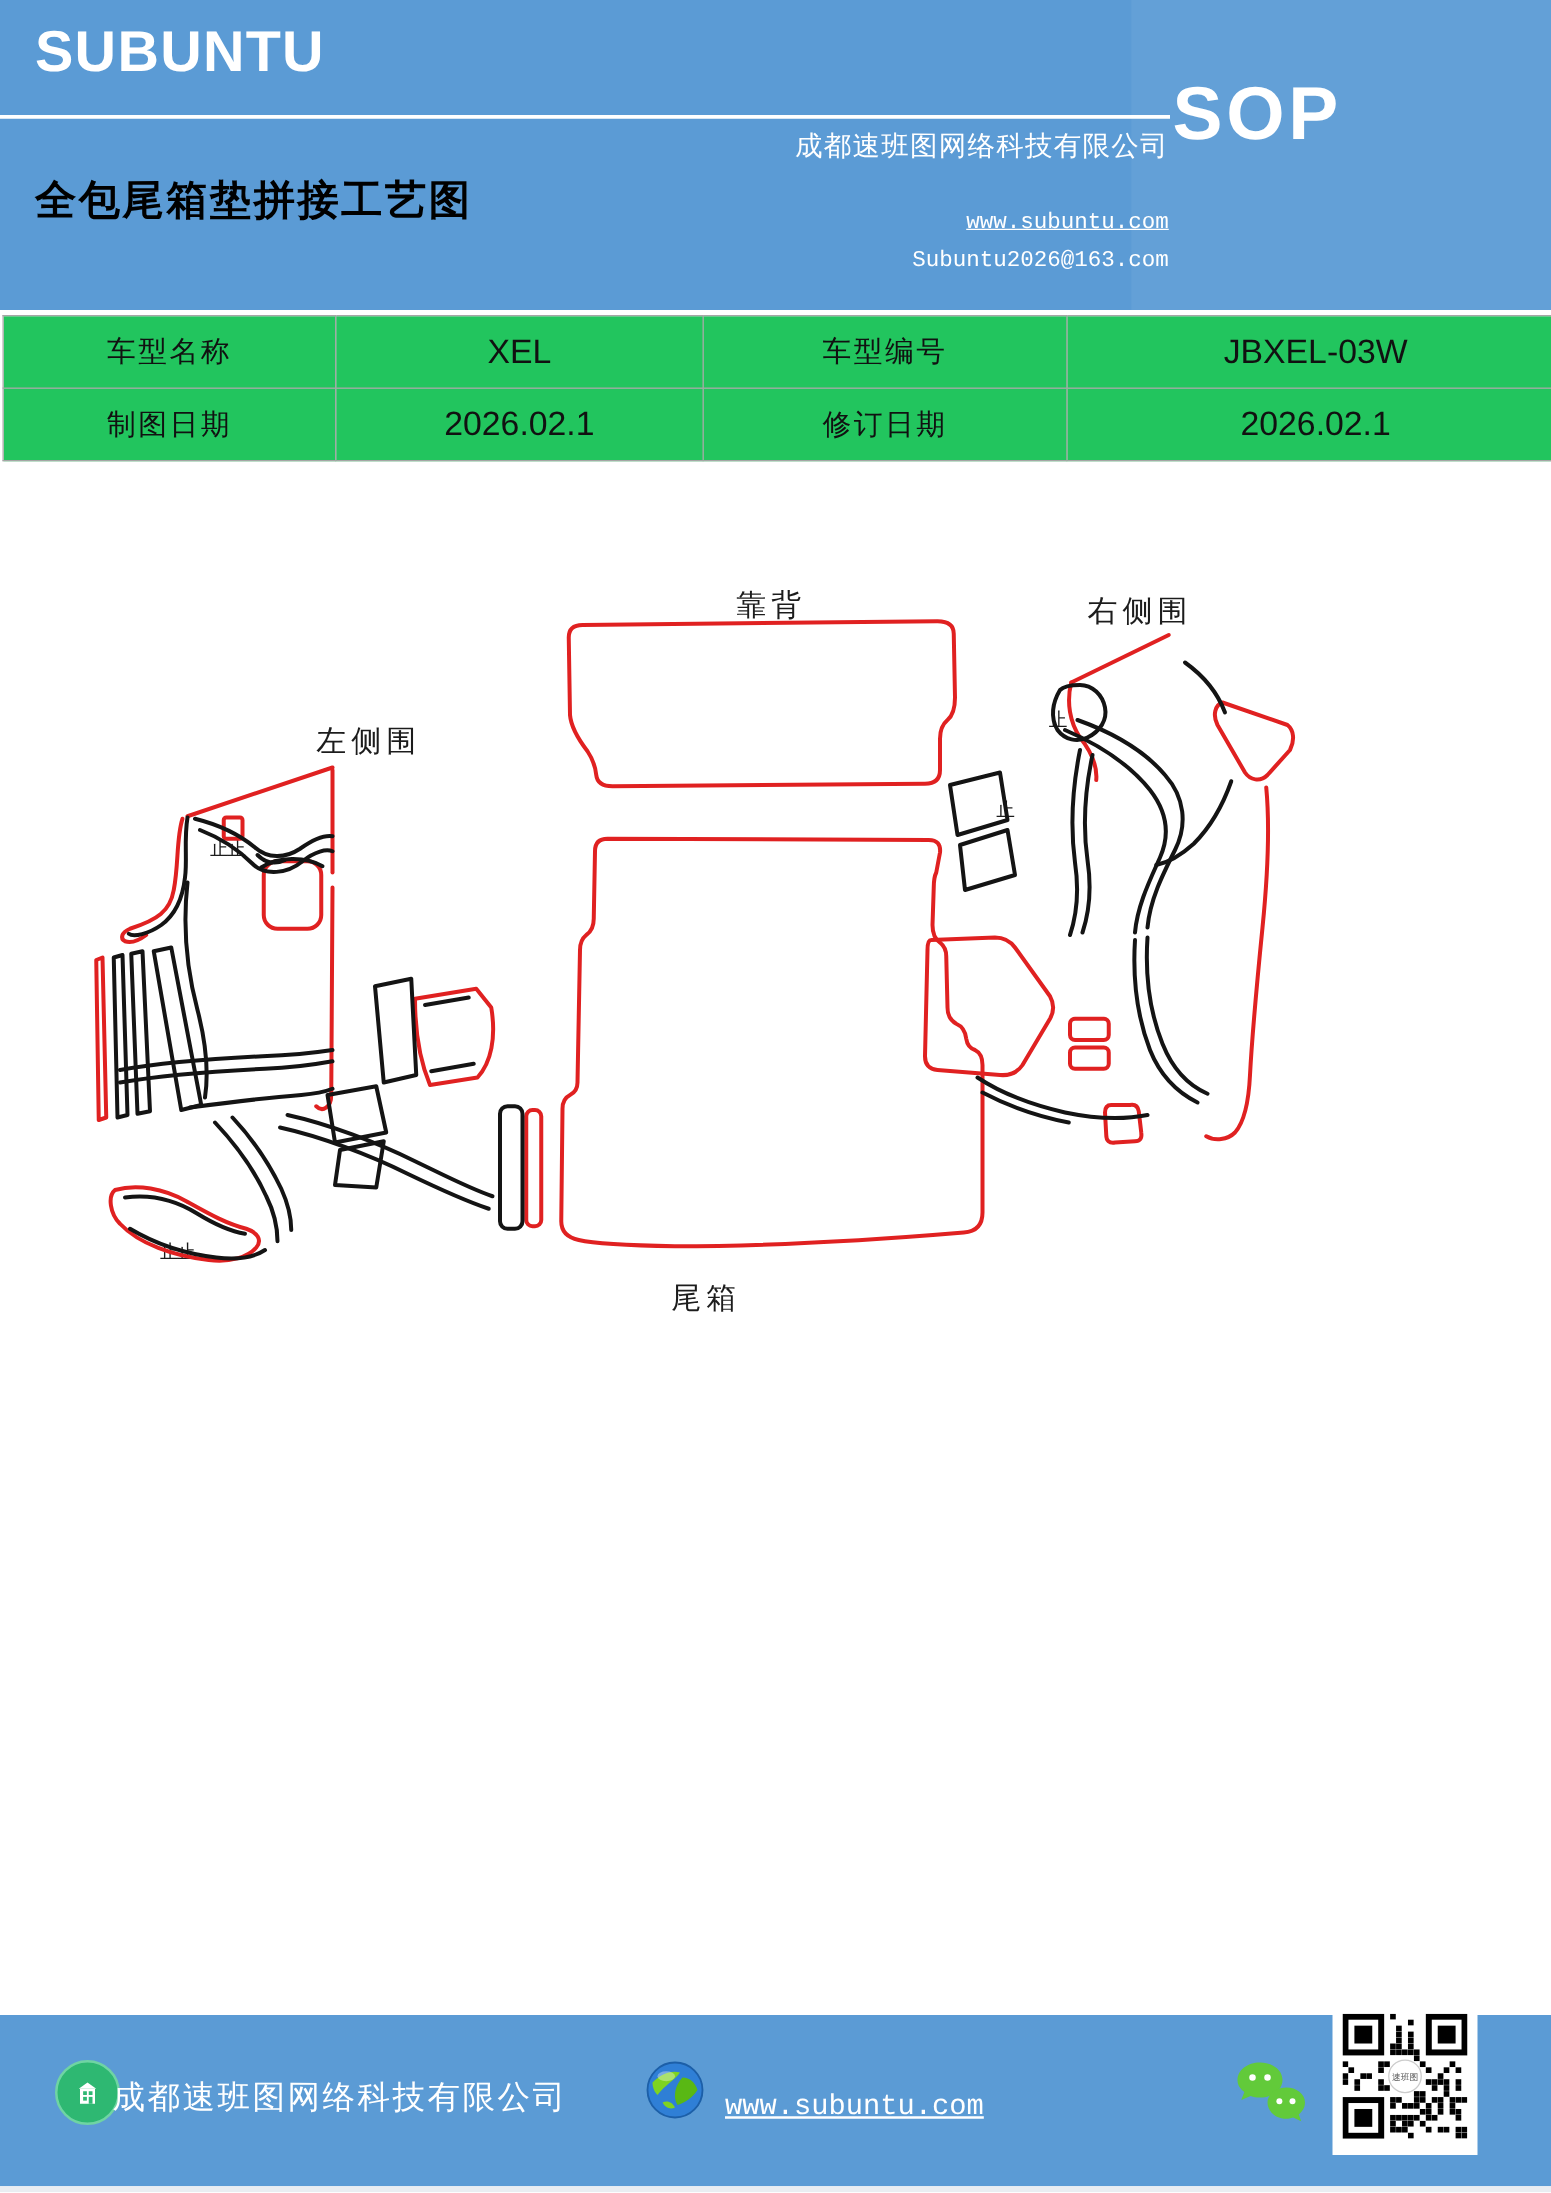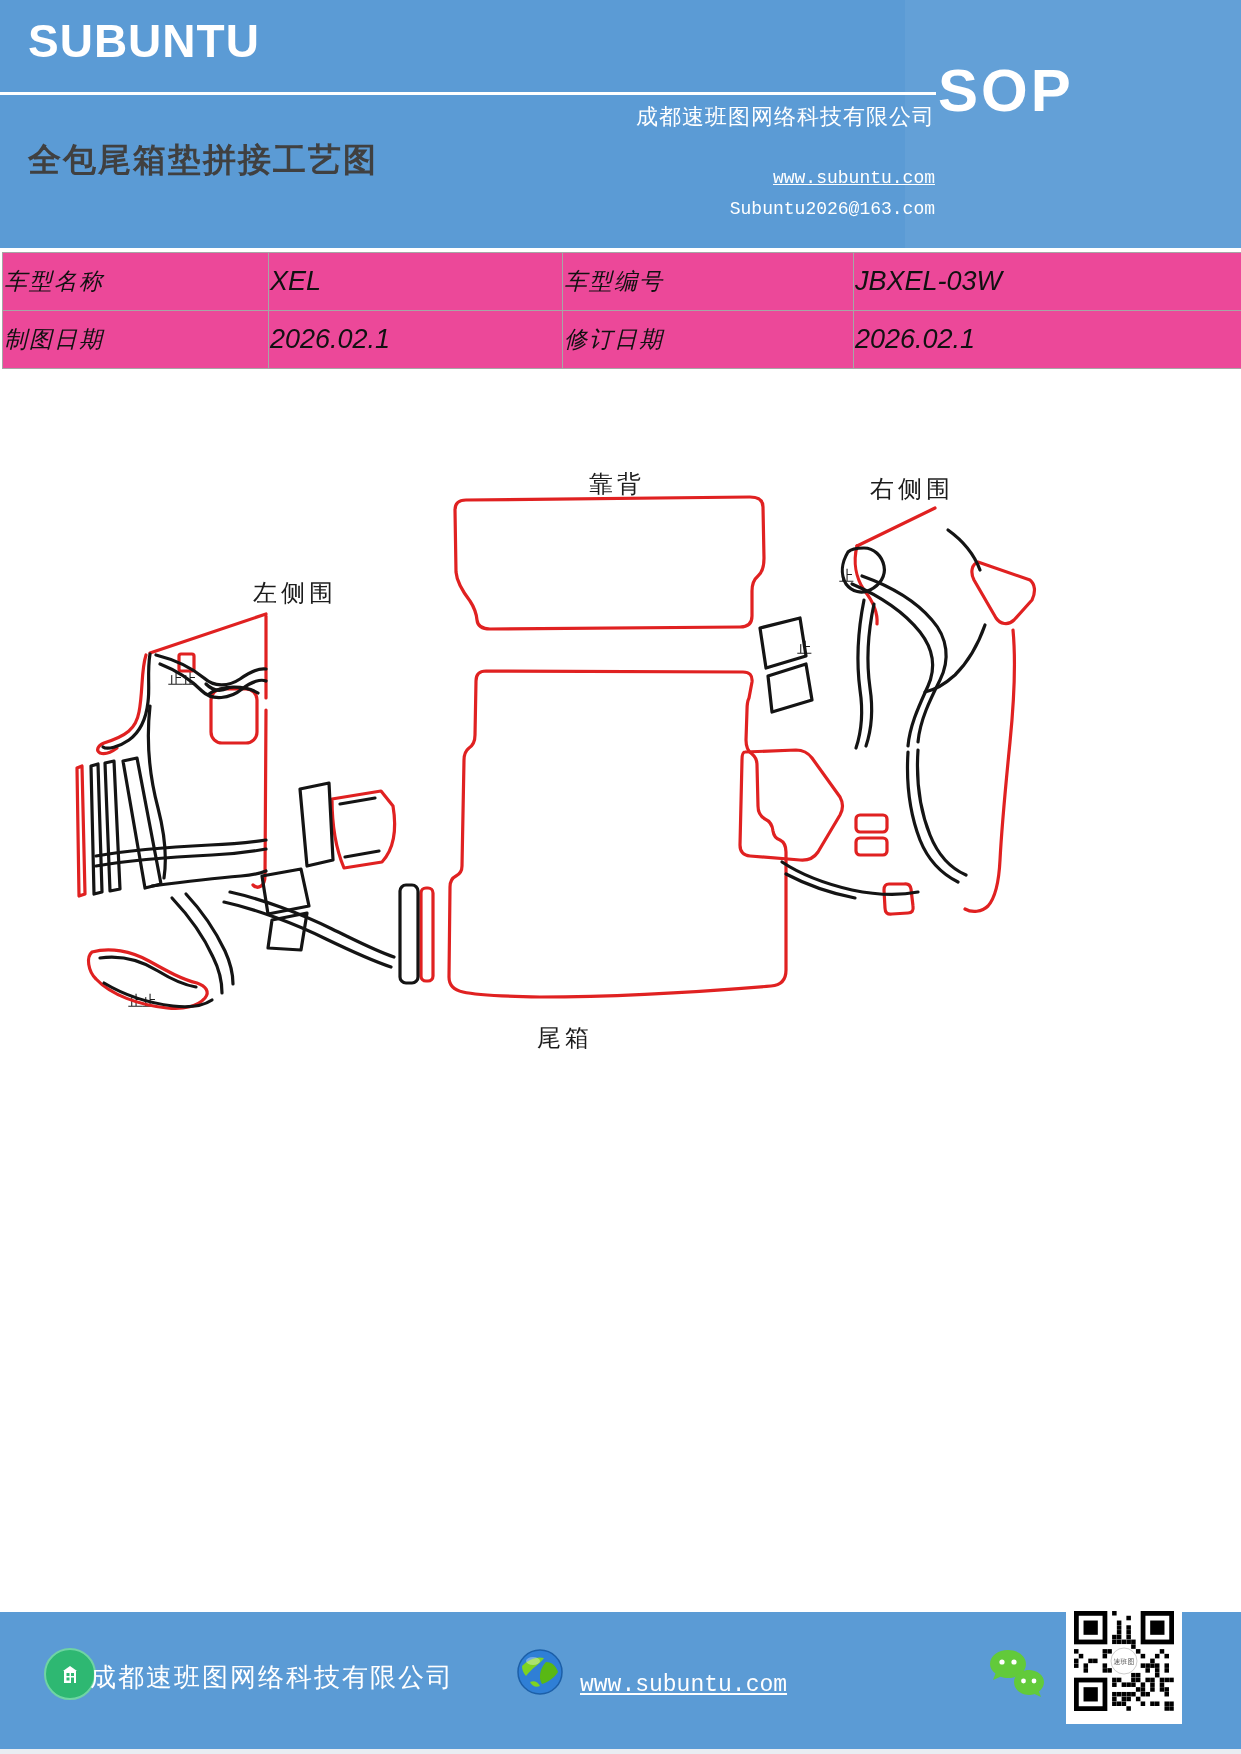--- a/index.html
+++ b/index.html
@@ -5,35 +5,35 @@
   html,body{margin:0;padding:0;background:#ffffff;}
   .page{position:relative;width:1241px;height:1754px;background:#fff;overflow:hidden;
         font-family:"Liberation Sans","DejaVu Sans",sans-serif;color:#111;}
 
   
   .header{position:absolute;left:0;top:0;width:1241px;height:248px;background:#5b9bd5;}
   .header-right-band{position:absolute;left:905px;top:0;width:336px;height:248px;background:rgba(255,255,255,0.05);}
   .logo{position:absolute;left:28px;top:14px;font-size:46px;font-weight:800;color:#fff;letter-spacing:1px;
         font-family:"Liberation Sans","DejaVu Sans",sans-serif;}
   .header-rule{position:absolute;left:0;top:92px;width:936px;height:3px;background:#fff;}
-  .doc-title{position:absolute;left:28px;top:138px;font-size:33px;font-weight:600;color:#404040;
+  .doc-title{position:absolute;left:28px;top:138px;font-size:33px;font-weight:600;color:#000000;
              font-family:"Liberation Serif","DejaVu Serif",serif;letter-spacing:2px;}
   .hdr-contact{position:absolute;left:560px;top:0;width:375px;height:248px;text-align:right;color:#fff;}
   .hdr-company{position:absolute;right:0;top:102px;font-size:22px;letter-spacing:1px;
                font-family:"Liberation Serif","DejaVu Serif",serif;}
   .hdr-url{position:absolute;right:0;top:168px;font-size:18px;text-decoration:underline;color:#fff;
            font-family:"Liberation Mono","DejaVu Sans Mono",monospace;}
   .hdr-email{position:absolute;right:0;top:199px;font-size:18px;
              font-family:"Liberation Mono","DejaVu Sans Mono",monospace;}
   .sop{position:absolute;left:938px;top:56px;font-size:60px;font-weight:700;color:#fff;letter-spacing:3px;
        font-family:"Liberation Sans","DejaVu Sans",sans-serif;}
 
   
   .info-table{position:absolute;left:2px;top:252px;width:1237px;border-collapse:collapse;table-layout:fixed;}
-  .info-table td{border:1.5px solid #a6a6a6;height:55px;text-align:left;vertical-align:middle;background:#ec4899;font-style:italic;}
+  .info-table td{border:1.5px solid #a6a6a6;height:55px;text-align:center;vertical-align:middle;background:#22c55e;}
   .info-table td.lab{font-family:"Liberation Serif","DejaVu Serif",serif;font-size:23px;letter-spacing:2px;}
   .info-table td.val{font-size:27px;}
   .c1{width:263px;} .c2{width:291px;} .c3{width:288px;} .c4{width:395px;}
 
   
   .legend{position:absolute;left:0;top:400px;width:1241px;height:36px;display:flex;align-items:center;justify-content:center;}
   .legend .bar{height:8px;border-radius:1px;}
   .bar-red{width:65px;background:#e8221f;}
   .bar-black{width:63px;background:#141414;margin-left:62px;}
   .bar-blue{width:63px;background:#1b78c8;margin-left:15px;}

